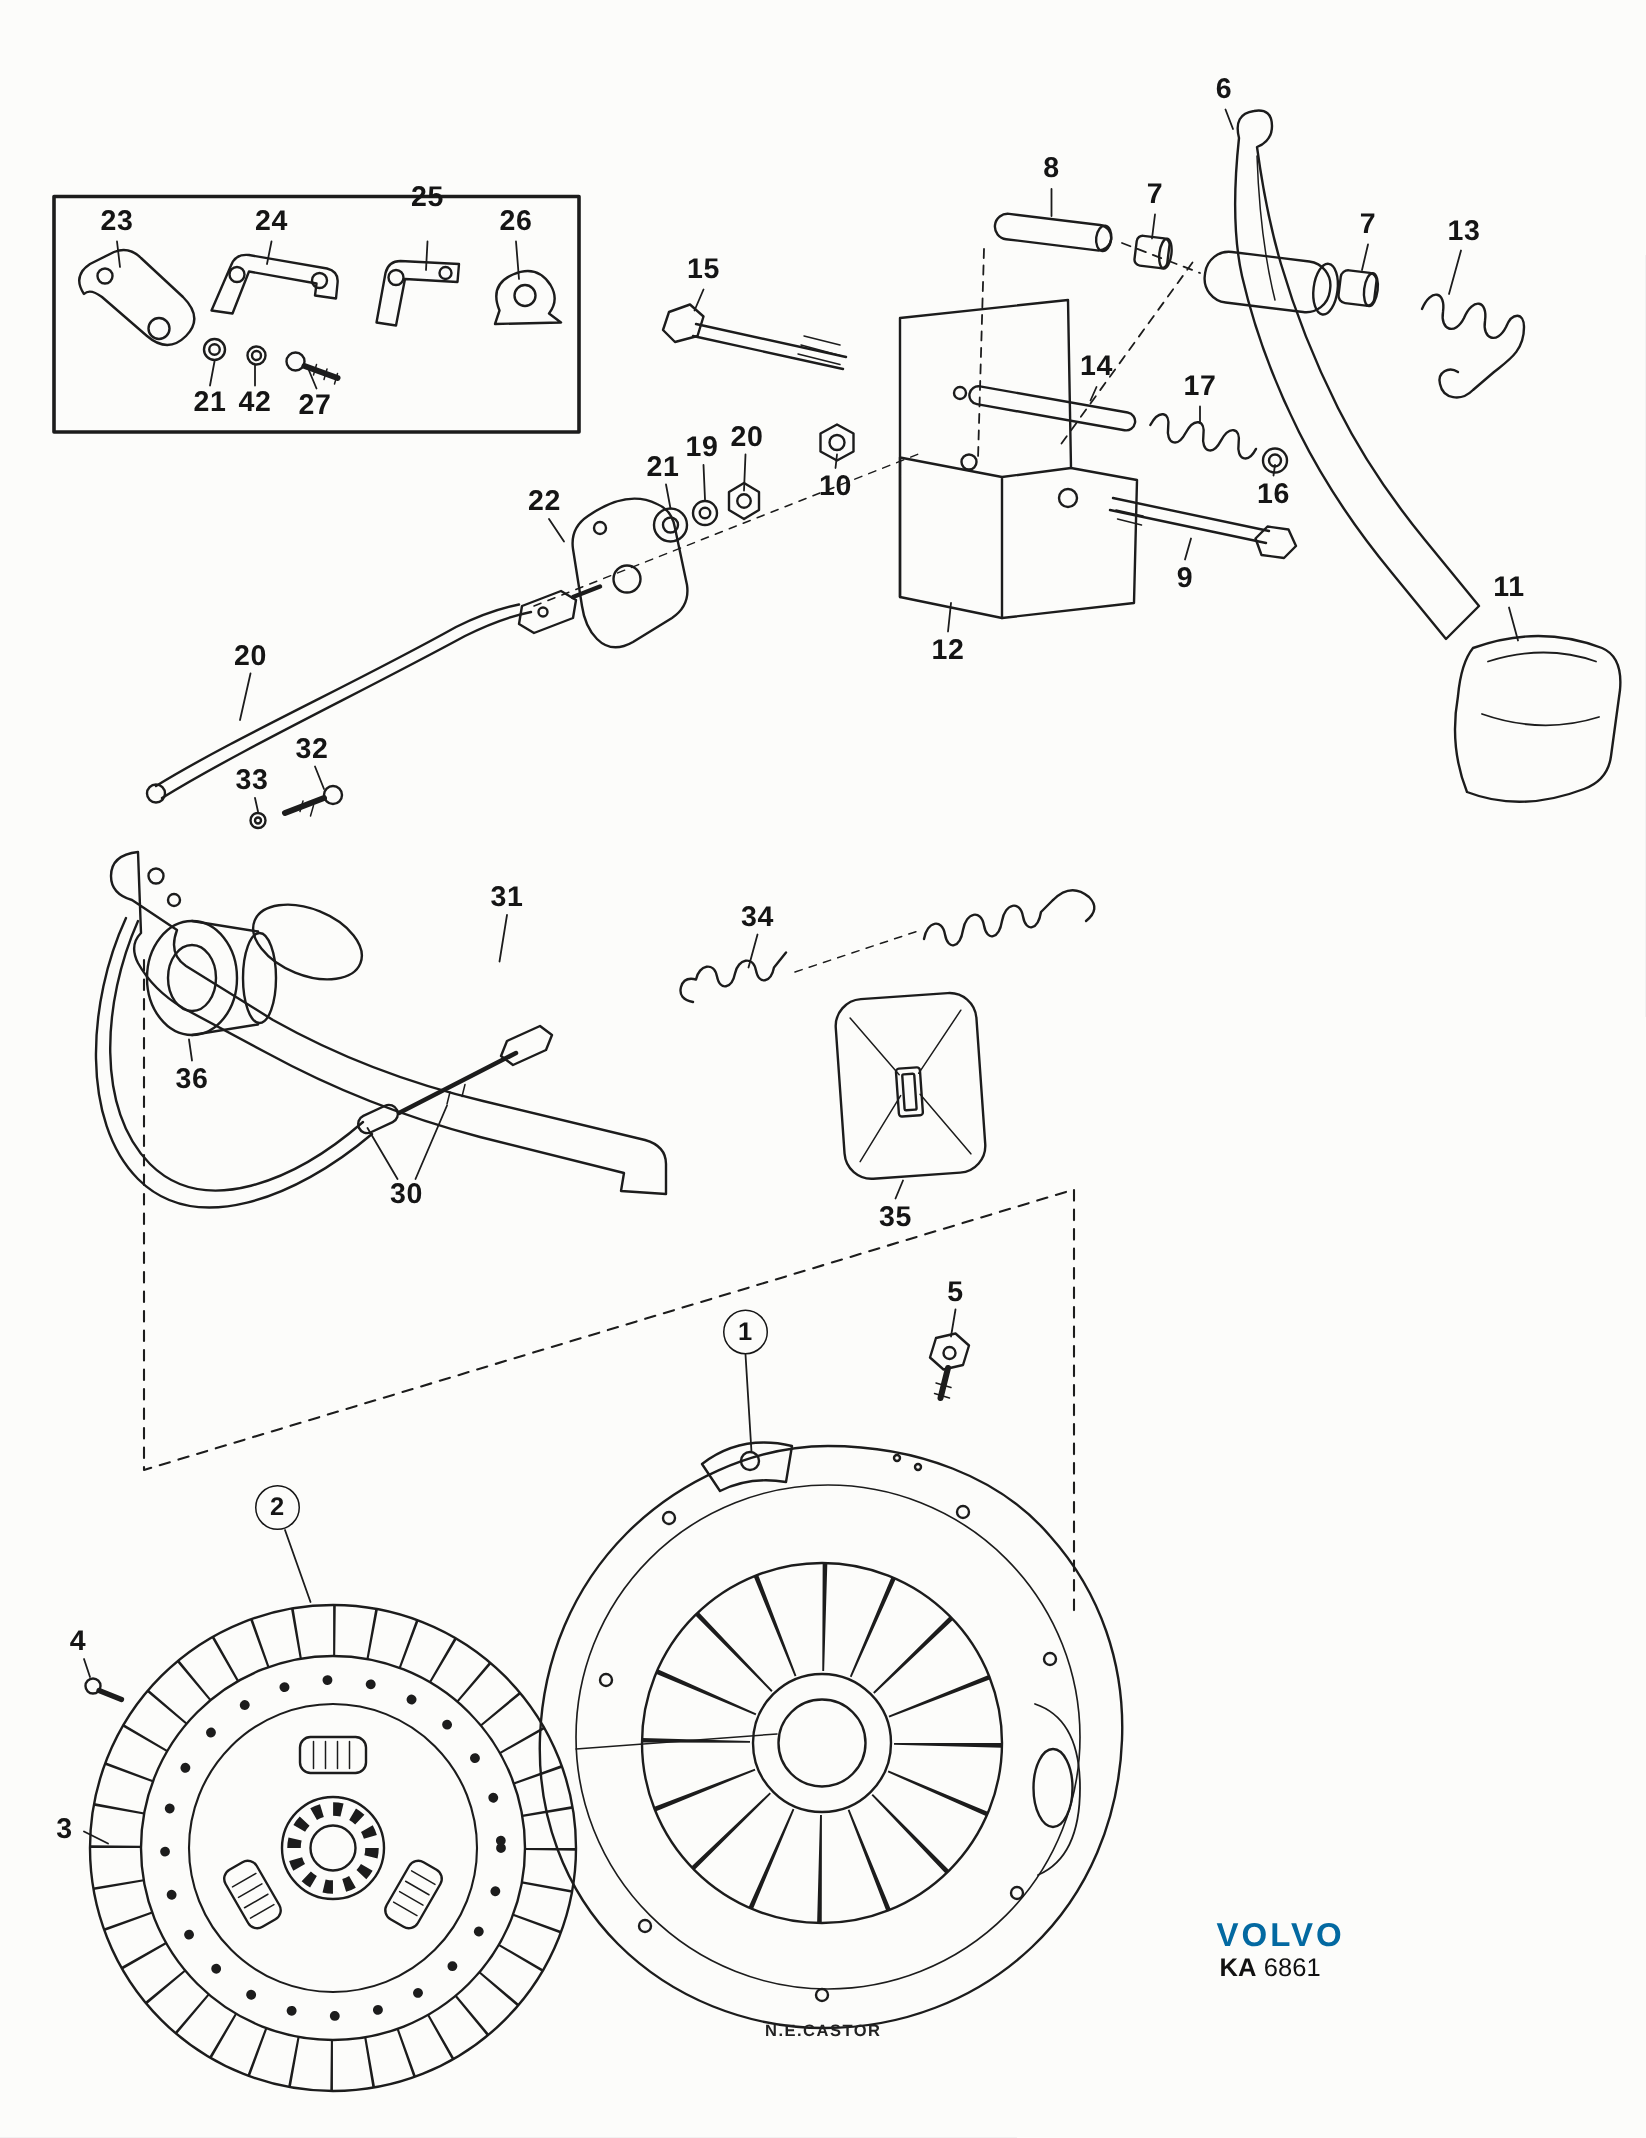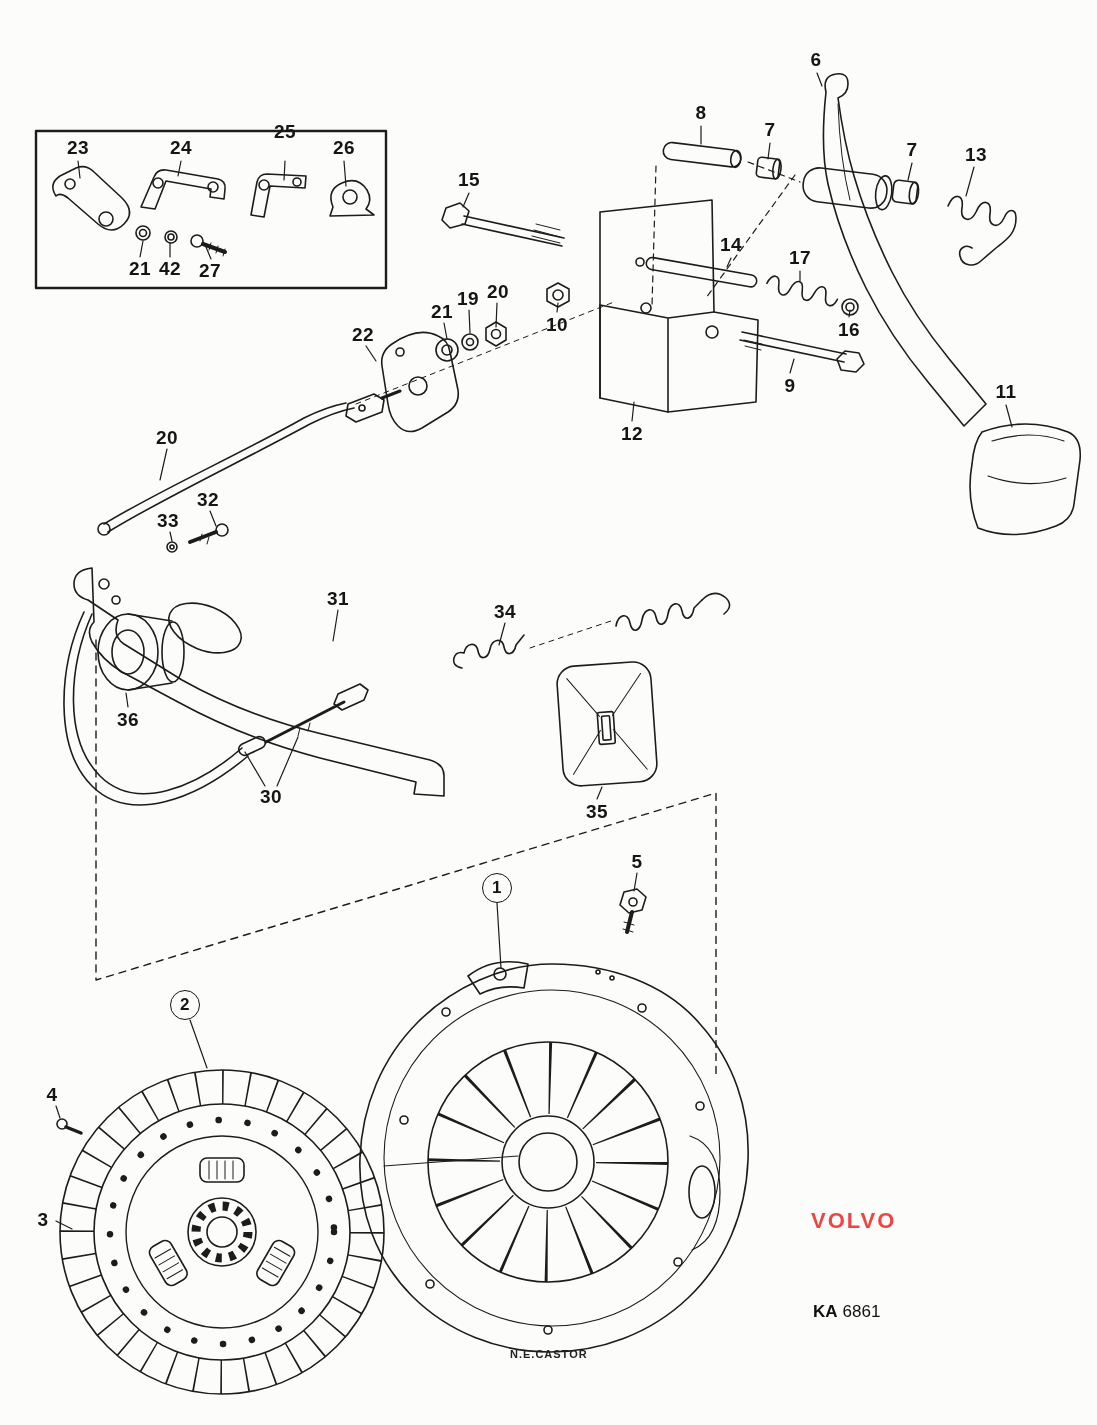--- a/index.html
+++ b/index.html
@@ -19,23 +19,23 @@
     width:30px; height:30px; border:1.8px solid #151515; border-radius:50%;
     display:flex; align-items:center; justify-content:center;
     font-size:17px; background:#fcfcfa;
   }
   .watermark {
     position:absolute; left:462px; top:522px;
     font:700 27px "Liberation Sans", sans-serif;
     color:#10102a; letter-spacing:1px;
   }
   .brand {
-    position:absolute; left:811px; top:1208px;
+    position:absolute; left:811px; top:1277px;
     font:700 22px "Liberation Sans", sans-serif;
-    color:#ef4444; letter-spacing:2px;
+    color:#0369a1; letter-spacing:2px;
   }
   .code {
     position:absolute; left:813px; top:1302px;
     font:700 17px "Liberation Sans", sans-serif; color:#111;
   }
   .code .num { font-weight:400; margin-left:5px; }
   .credit {
     position:absolute; left:510px; top:1348px;
     font:700 11px "Liberation Sans", sans-serif;
     color:#222; letter-spacing:1px;

